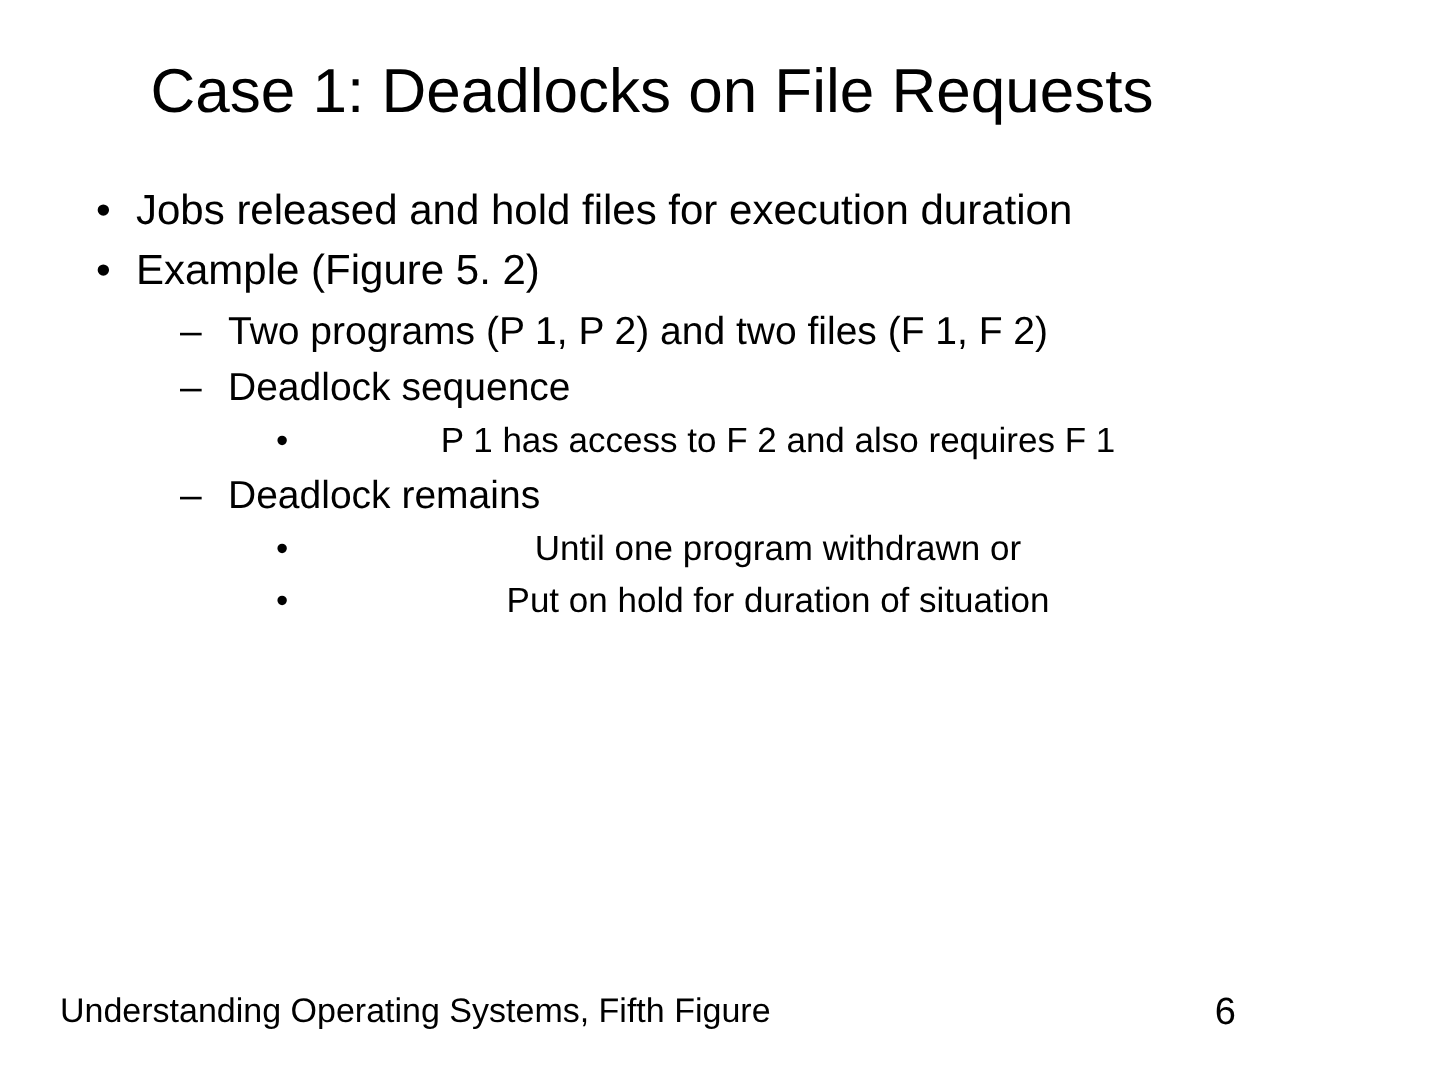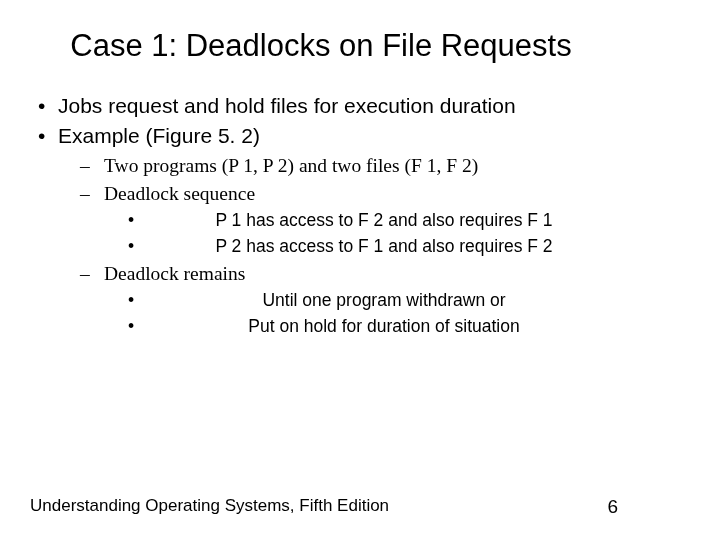--- a/index.html
+++ b/index.html
@@ -1,50 +1,49 @@
 <!DOCTYPE html>
 <html><head>
   <meta charset="utf-8">
   <style>
     * { margin: 0; padding: 0; box-sizing: border-box; }
     html, body { width: 720px; height: 540px; background: #fff; font-family: Arial, Helvetica, sans-serif; color: #000; }
-    .slide { width: 652px; height: 540px; position: relative; padding: 28px 30px 0 20px; }
+    .slide { width: 652px; height: 540px; position: relative; padding: 28px 30px 0 30px; }
     .title { font-size: 31px; text-align: center; margin-bottom: 28px; font-weight: normal; }
     .content { font-size: 21px; line-height: 1.35; }
     .b1 { margin-left: 18px; padding-left: 20px; position: relative; margin-bottom: 2px; }
     .b1::before { content: "•"; position: absolute; left: 0; }
-    .b2 { margin-left: 60px; padding-left: 24px; position: relative; font-size: 19.5px; margin-top: 2px; margin-bottom: 2px; font-family: Liberation Serif, serif; }
+    .b2 { margin-left: 60px; padding-left: 24px; position: relative; font-size: 19.5px; margin-top: 2px; margin-bottom: 2px; }
     .b2::before { content: "–"; position: absolute; left: 0; }
     .b3 { margin-left: 108px; padding-left: 18px; position: relative; font-size: 17.5px; margin-top: 2px; margin-bottom: 2px; text-align: center; }
     .b3::before { content: "•"; position: absolute; left: 0; }
     .footer { position: absolute; left: 30px; bottom: 24px; font-size: 17px; }
     .pagenum { position: absolute; right: 34px; bottom: 22px; font-size: 19px; }
     .italic { }
   </style>
 </head>
 <body>
 
 <div class="slide">
   <h1 class="title">Case 1: Deadlocks on File Requests</h1>
 
   <div class="content">
-    <div class="b1">Jobs request and hold files for execution duration</div>
+    <div class="b1">Jobs released and hold files for execution duration</div>
     <div class="b1">Example (Figure 5. 2)</div>
 
     <div class="b2">Two programs (P 1, P 2) and two files (F 1, F 2)</div>
     <div class="b2">Deadlock sequence</div>
 
     <div class="b3">P 1 has access to F 2 and also requires F 1</div>
-    <div class="b3">P 2 has access to F 1 and also requires F 2</div>
 
     <div class="b2">Deadlock remains</div>
 
     <div class="b3">
       <span>Until one program withdrawn </span><span class="italic">or</span>
     </div>
 
 
     <div class="b3">Put on hold for duration of situation</div>
   </div>
 
-  <div class="footer">Understanding Operating Systems, Fifth Edition</div>
+  <div class="footer">Understanding Operating Systems, Fifth Figure</div>
   <div class="pagenum">6</div>
 </div>
 
 </body></html>

